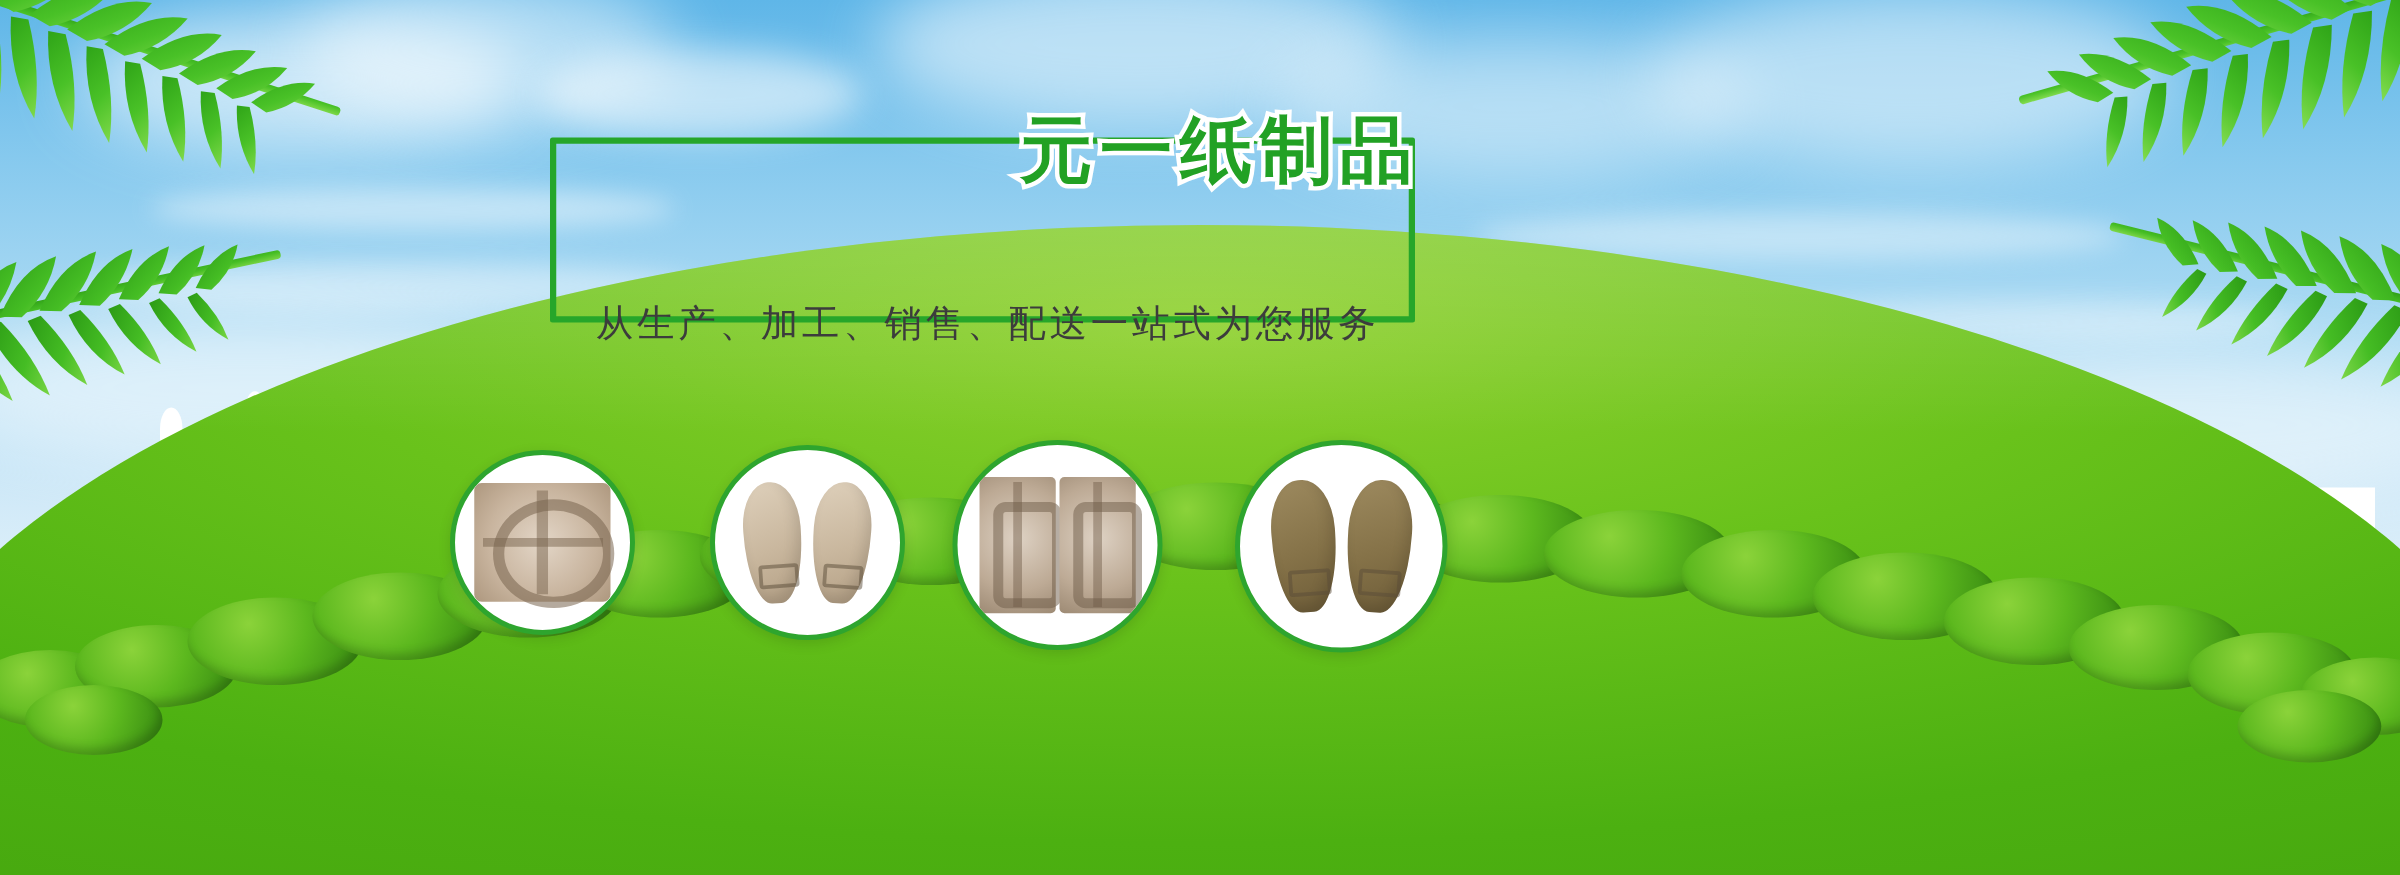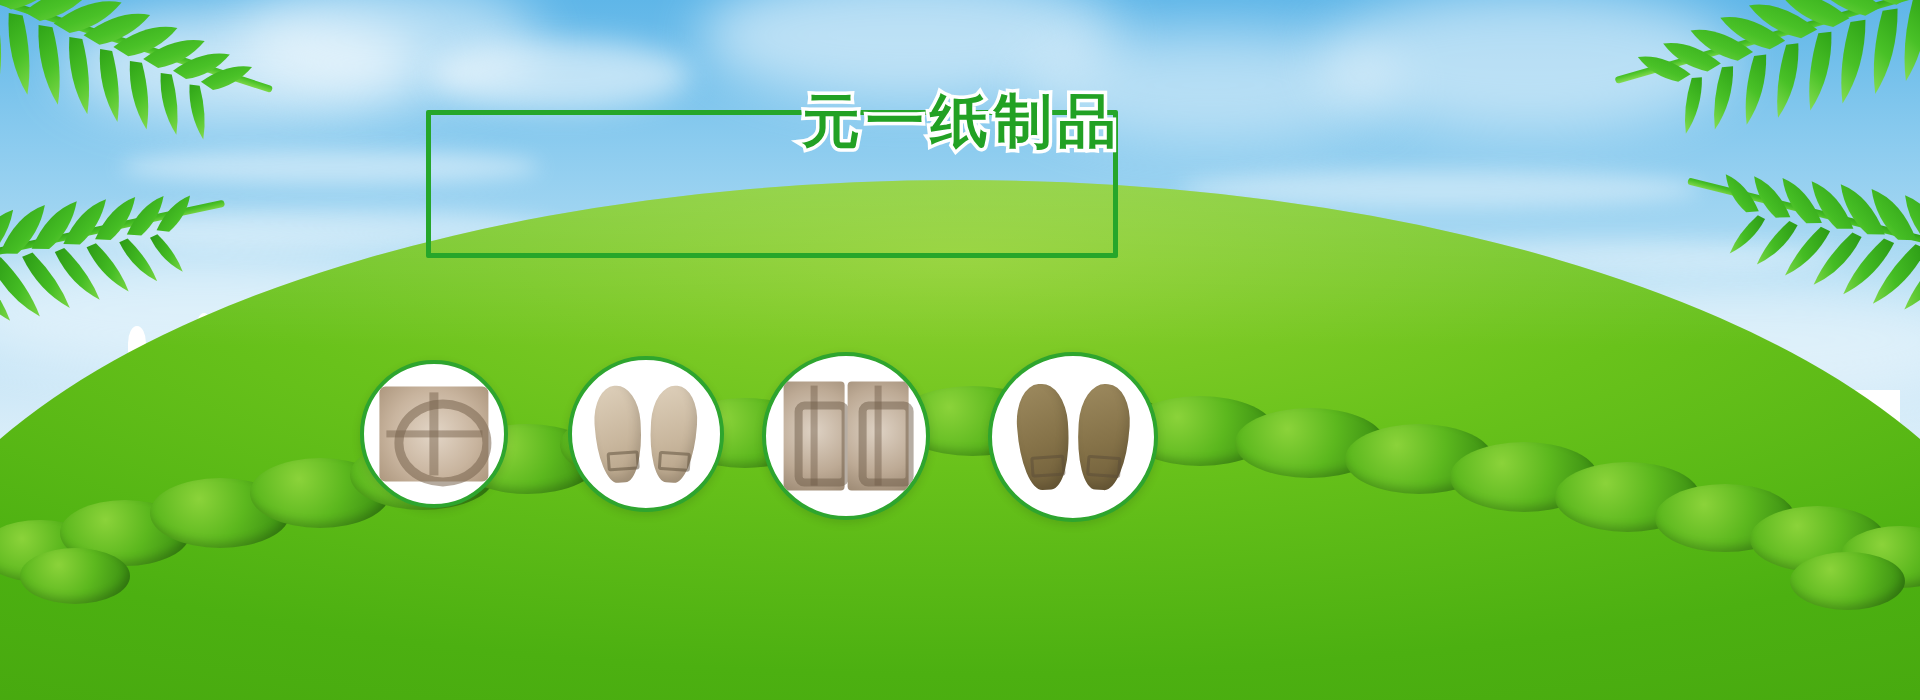--- a/index.html
+++ b/index.html
@@ -38,21 +38,21 @@
     position:absolute;border-radius:50%;
     background:radial-gradient(circle at 35% 30%, #8bd33a 0%, #5cb81e 45%, #31820f 100%);
     box-shadow:inset -3px -5px 8px rgba(0,0,0,.18);
   }
 
   
   .palm{position:absolute;pointer-events:none;}
   .palm svg{display:block;}
 
   
-  .title-wrap{position:absolute;left:426px;top:88px;width:700px;height:200px;}
+  .title-wrap{position:absolute;left:440px;top:88px;width:700px;height:200px;}
   .frame{
     position:absolute;left:0;top:22px;width:692px;height:148px;
     border:5px solid #26a62a;border-radius:2px;box-sizing:border-box;
   }
   .line1{
     position:absolute;left:196px;top:0px;width:500px;
     font-size:58px;line-height:66px;font-weight:700;letter-spacing:6px;
     color:#22a124;text-align:right;padding-right:4px;
     -webkit-text-stroke:7px #ffffff;paint-order:stroke fill;
     text-shadow:0 0 2px #fff;
@@ -362,20 +362,21 @@
         <path d="M254 160 q15 22 18 44 q-20 -17 -26 -42 z"></path>
       </g>
     </svg>
   </div>
 
   <div class="title-wrap">
     <div class="frame"></div>
     <div class="line1">元一纸制品</div>
   </div>
 
+  <div class="subtitle">从生产、加工、销售、配送一站式为您服务</div>
 
   <div class="prod" style="left:360px;top:360px;width:140px;height:140px;">
     <div class="ph">
       <div class="tray">
           <div class="cross"></div>
         </div>
     </div>
   </div>
 
   <div class="prod" style="left:568px;top:356px;width:148px;height:148px;">

